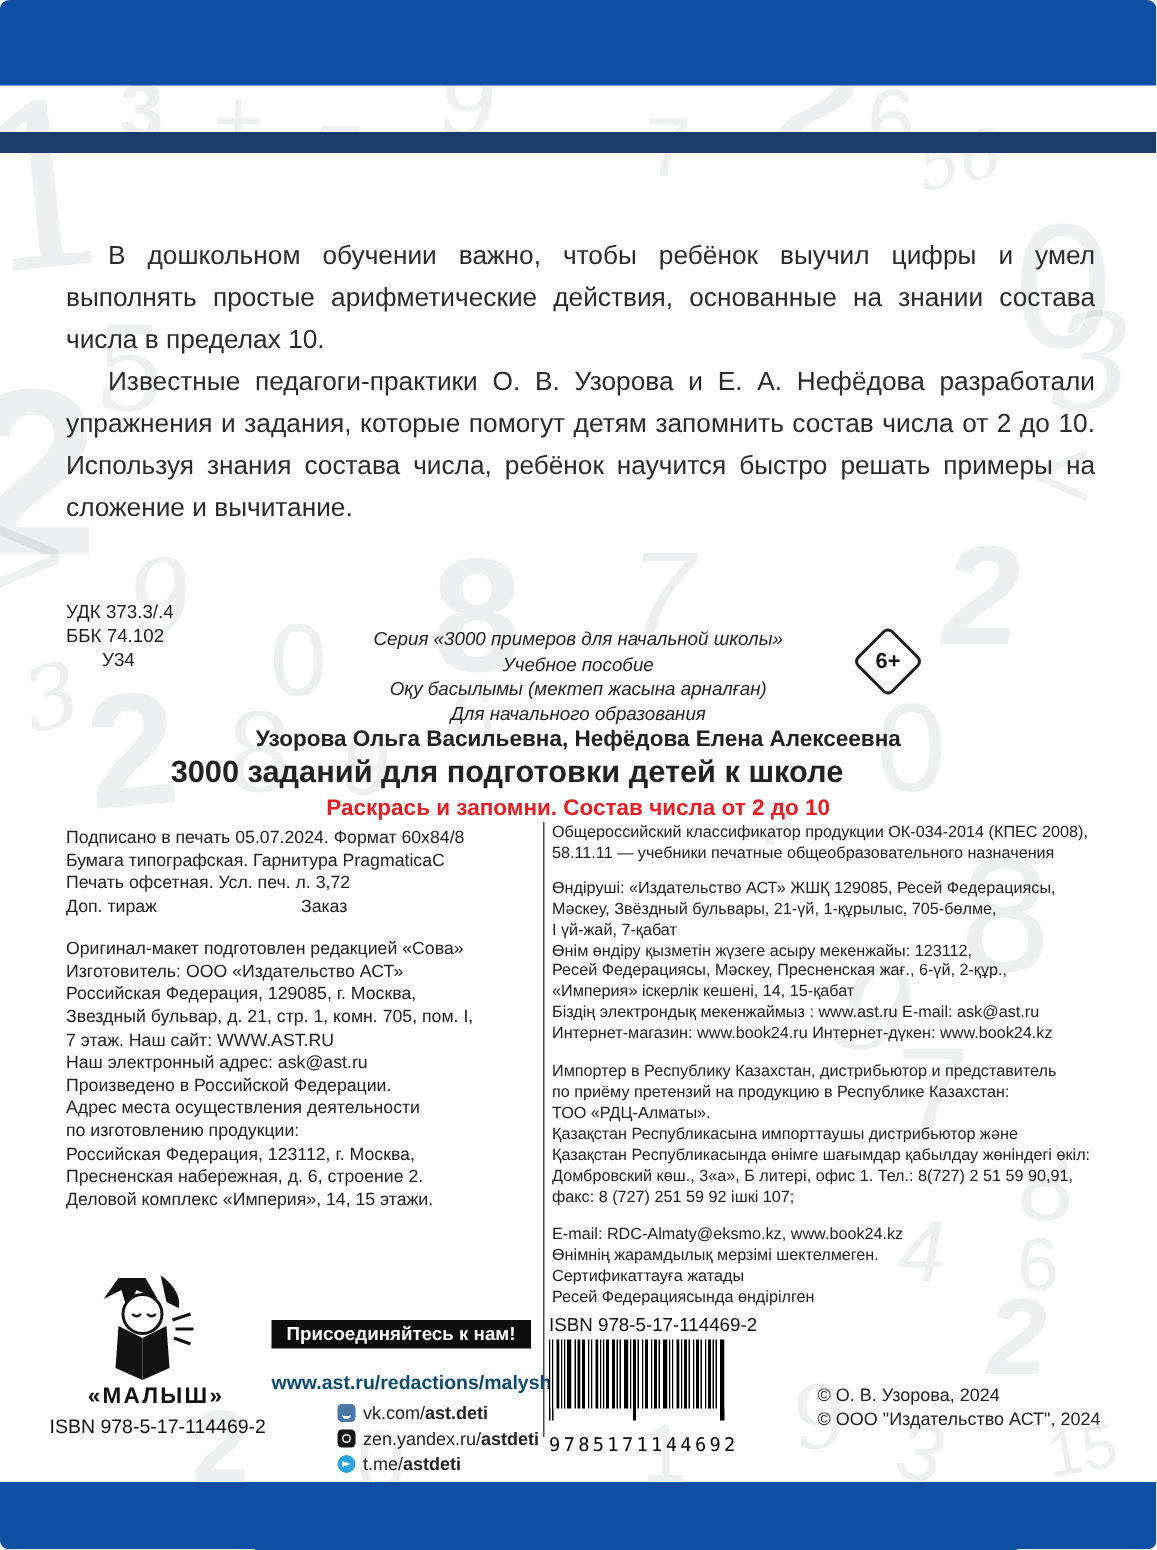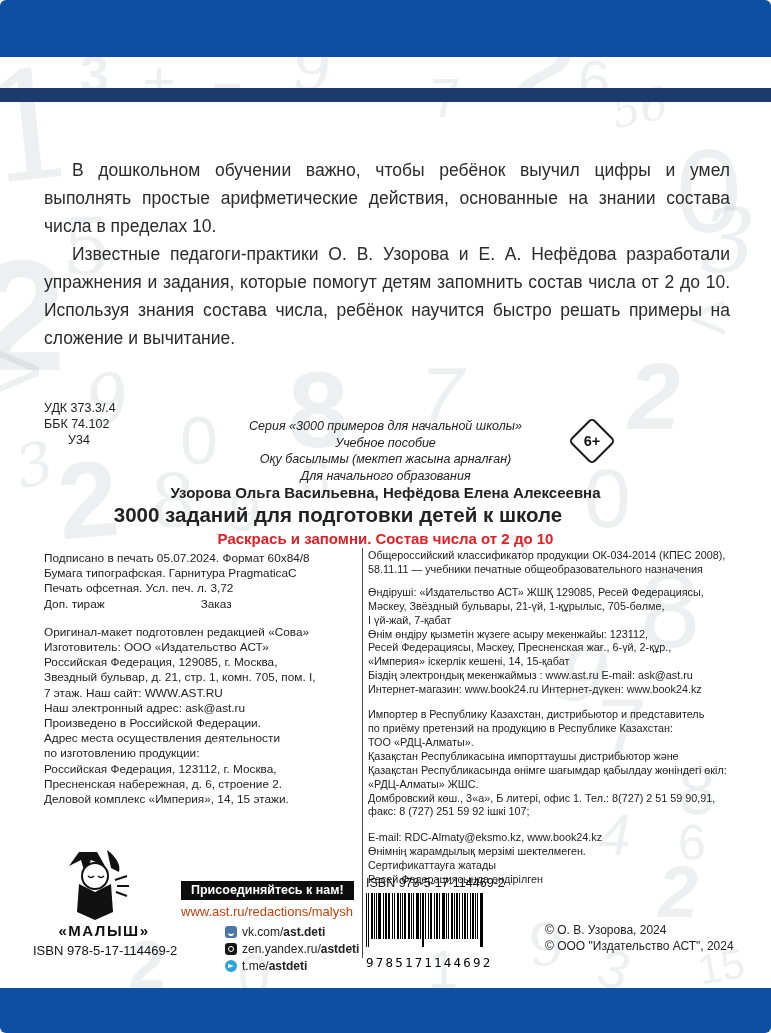--- a/index.html
+++ b/index.html
@@ -38,21 +38,21 @@
   .blk{margin:0 0 9px 0;}
   .tirazh-row{display:flex;}
   .tirazh-row .z{margin-left:96px;}
   .divider{left:362px;top:548px;width:1px;height:410px;background:#4a4a4a;z-index:1;}
   
   .malysh-text{left:36px;top:922px;width:136px;text-align:center;font-weight:bold;font-size:15px;letter-spacing:1.5px;color:#111;z-index:1;}
   .isbn-left{left:33px;top:943px;font-size:13px;color:#111;z-index:1;}
   .logo-box{left:55px;top:850px;z-index:1;}
   .social{left:181px;top:880px;z-index:1;}
   .join-banner{display:inline-block;background:#0d0d0d;color:#fff;font-weight:bold;font-size:12.5px;padding:2px 10px 3px 10px;}
-  .site-url{font-weight:normal;font-size:13px;margin-top:4px;color:#c2410c;}
+  .site-url{font-weight:bold;font-size:13px;margin-top:15px;color:#0c4a6e;}
   .soc-row{display:flex;align-items:center;margin-top:3px;font-size:12px;color:#222;padding-left:44px;}
   .soc-icon{width:12px;height:12px;border-radius:3px;margin-right:5px;position:relative;flex:none;}
   .ic-vk{background:#4a76a8;}
   .ic-vk:after{content:"";position:absolute;left:3px;top:4px;width:6px;height:4px;border-bottom:2px solid #fff;border-radius:0 0 3px 3px;}
   .ic-zen{background:#161616;}
   .ic-zen:after{content:"";position:absolute;left:3px;top:3px;width:4px;height:4px;border:1.5px solid #fff;border-radius:50%;}
   .ic-tg{background:#2aa4da;border-radius:50%;}
   .ic-tg:after{content:"";position:absolute;left:3px;top:4px;width:0;height:0;
       border-left:6px solid #fff;border-top:2.5px solid transparent;border-bottom:2.5px solid transparent;}
   .soc-row b{font-weight:bold;}
@@ -187,21 +187,20 @@
         <div class="ln">«Империя» іскерлік кешені, 14, 15-қабат</div>
         <div class="ln">Біздің электрондық мекенжаймыз : www.ast.ru E-mail: ask@ast.ru</div>
         <div class="ln">Интернет-магазин: www.book24.ru Интернет-дүкен: www.book24.kz</div>
       </div>
     <div class="blk" style="margin-top:11px;">
         <div class="ln">Импортер в Республику Казахстан, дистрибьютор и представитель</div>
         <div class="ln">по приёму претензий на продукцию в Республике Казахстан:</div>
         <div class="ln">ТОО «РДЦ-Алматы».</div>
         <div class="ln">Қазақстан Республикасына импорттаушы дистрибьютор және</div>
         <div class="ln">Қазақстан Республикасында өнімге шағымдар қабылдау жөніндегі өкіл:</div>
-        <div class="ln">«РДЦ-Алматы» ЖШС.</div>
         <div class="ln">Домбровский көш., 3«а», Б литері, офис 1. Тел.: 8(727) 2 51 59 90,91,</div>
         <div class="ln">факс: 8 (727) 251 59 92 ішкі 107;</div>
       </div>
     <div class="blk" style="margin-top:12px;">
         <div class="ln">E-mail: RDC-Almaty@eksmo.kz, www.book24.kz</div>
         <div class="ln">Өнімнің жарамдылық мерзімі шектелмеген.</div>
         <div class="ln">Сертификаттауға жатады</div>
         <div class="ln">Ресей Федерациясында өндірілген</div>
       </div>
   </div>

